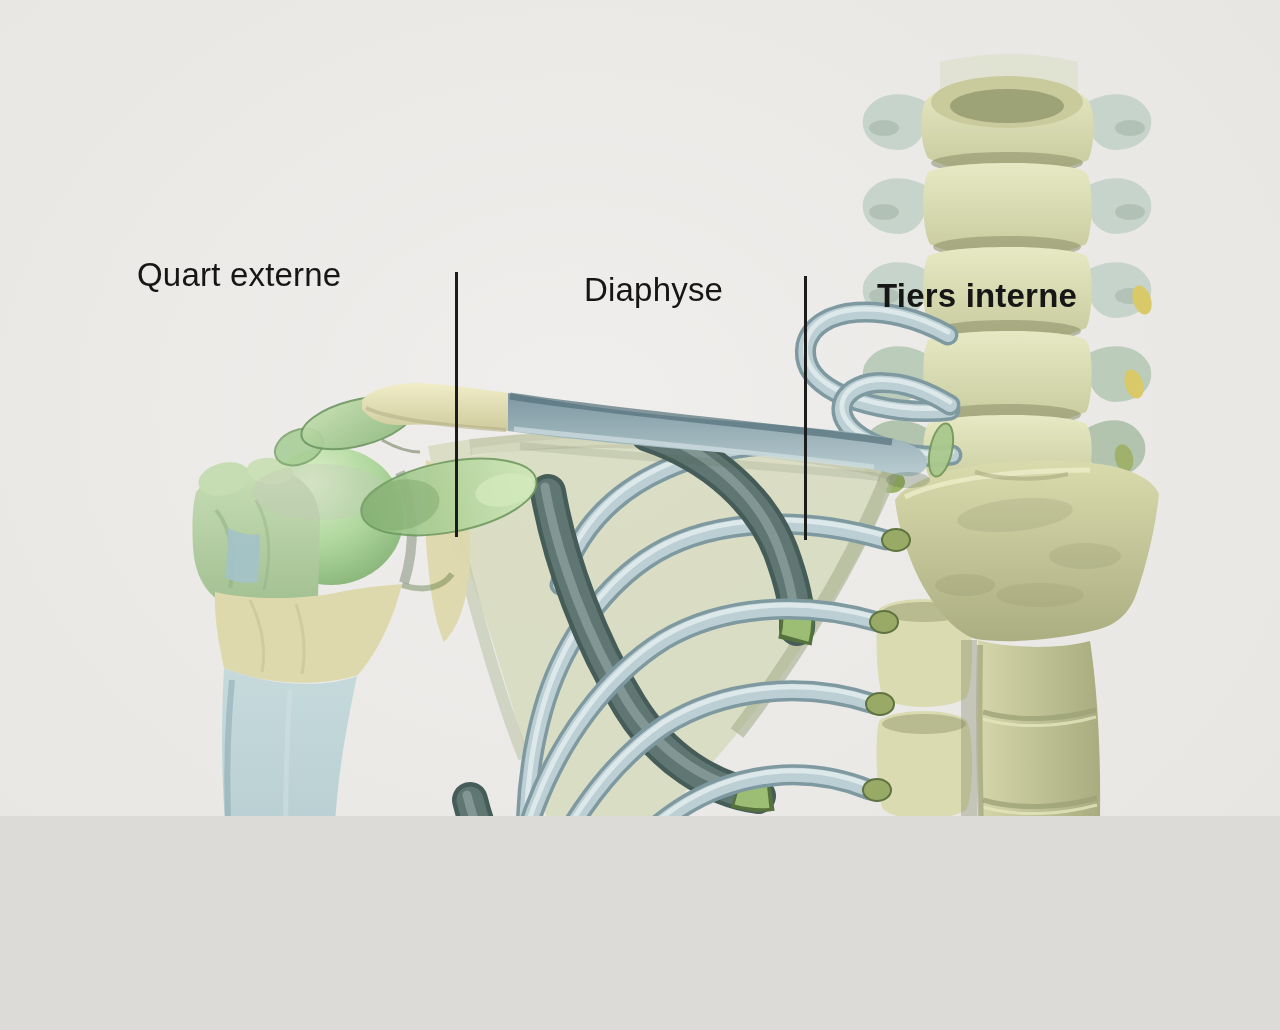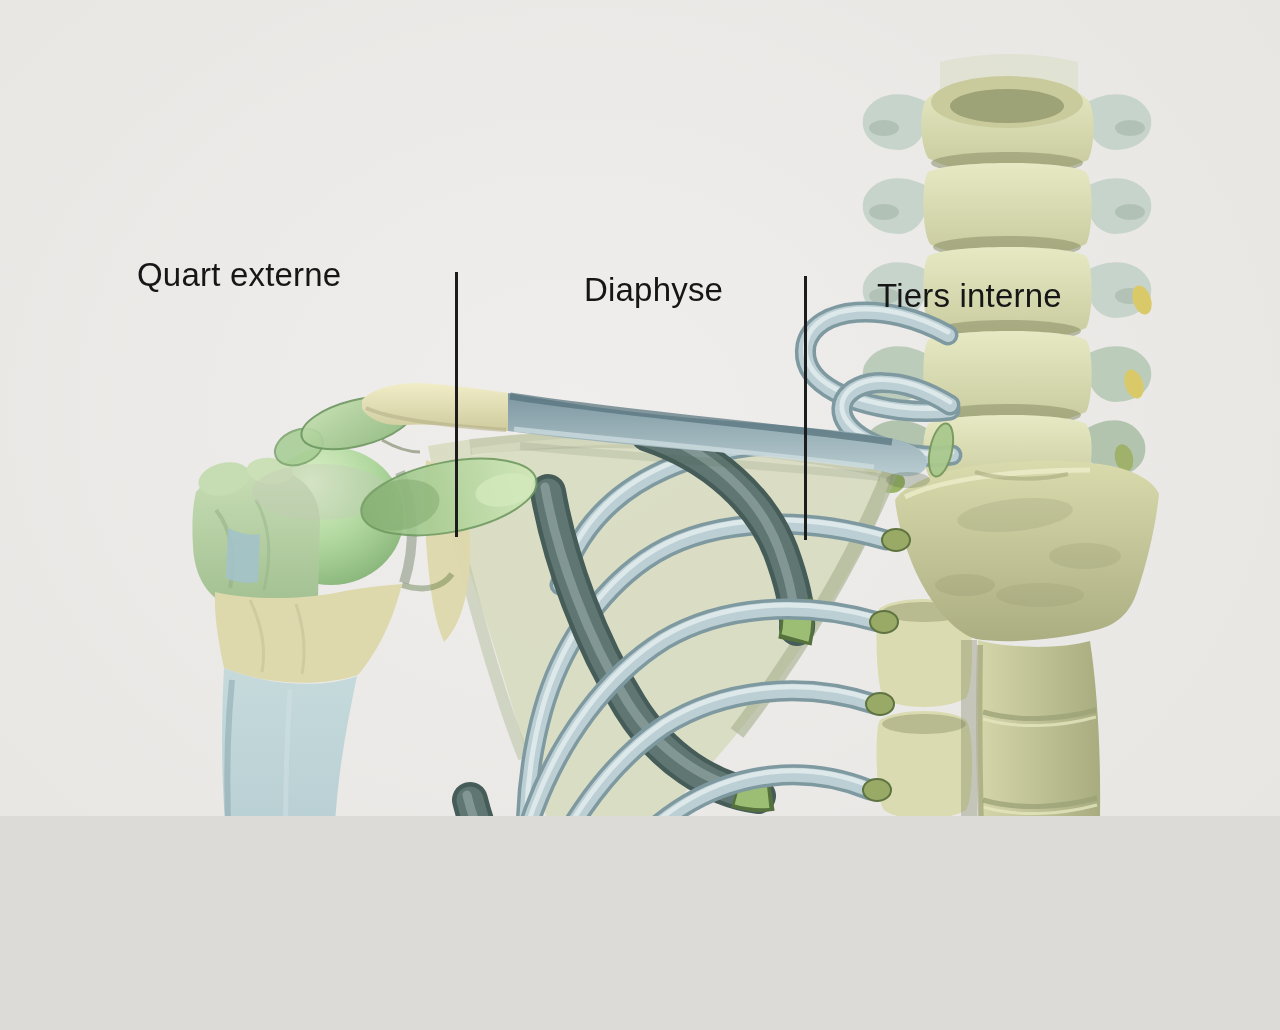--- a/index.html
+++ b/index.html
@@ -9,21 +9,21 @@
     font-family:"Liberation Sans", sans-serif;
   }
   .stage svg{position:absolute;left:0;top:0;width:1280px;height:1030px;display:block;}
   .label{
     position:absolute;font-size:33px;line-height:1.05;
     color:var(--label_text,#161616);letter-spacing:.2px;white-space:nowrap;
   }
   .vline{position:absolute;width:3px;background:var(--divider_line,#1c1c1c);}
   #lbl-quart{left:137px;top:258px;}
   #lbl-dia{left:584px;top:273px;}
-  #lbl-tiers{left:877px;top:279px;}
+  #lbl-tiers{left:877px;top:279px;font-weight:bold;}
   #line1{left:455px;top:272px;height:265px;}
   #line2{left:804px;top:276px;height:264px;}
 
   
   .rL1{fill:none;stroke:#7f99a1;stroke-width:21;stroke-linecap:round}
   .rL2{fill:none;stroke:#bccfd4;stroke-width:14;stroke-linecap:round}
   .rL3{fill:none;stroke:#e2ecec;stroke-width:5;stroke-linecap:round;opacity:.85}
   .rD1{fill:none;stroke:#455c59;stroke-width:36;stroke-linecap:round}
   .rD2{fill:none;stroke:#5f7673;stroke-width:27;stroke-linecap:round}
   .rD3{fill:none;stroke:#8ba09b;stroke-width:9;stroke-linecap:round;opacity:.8}

